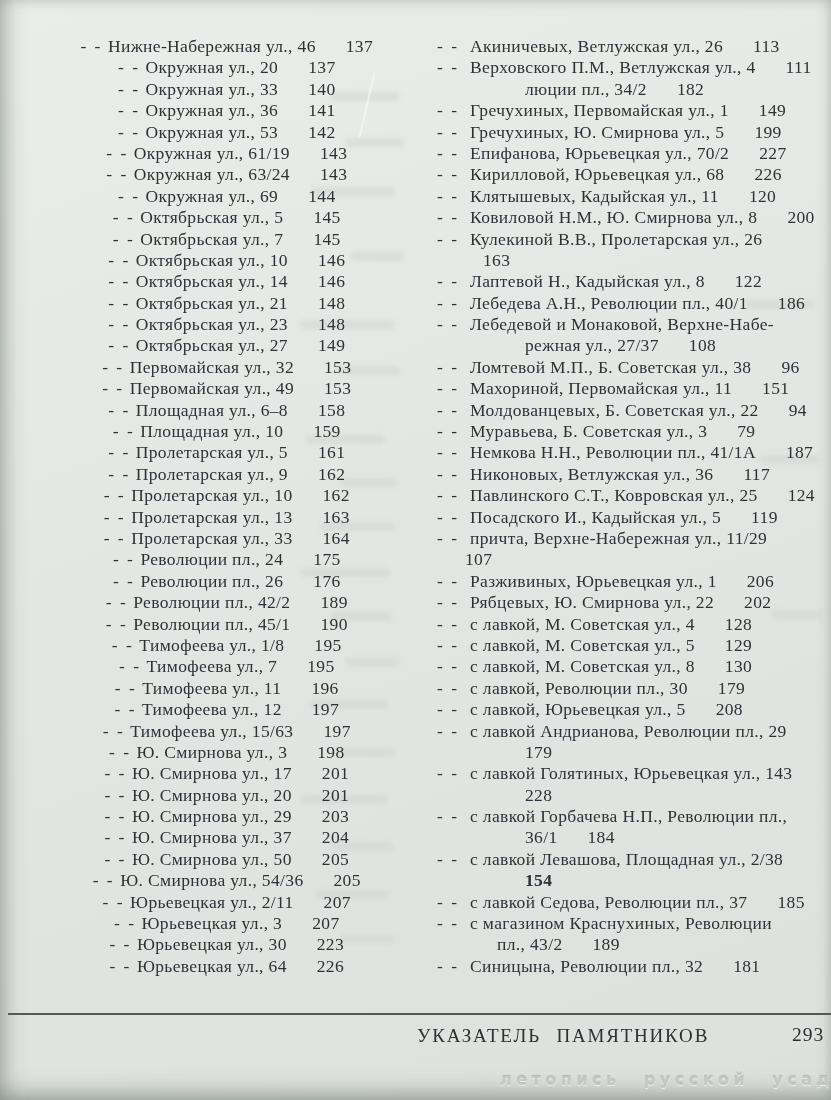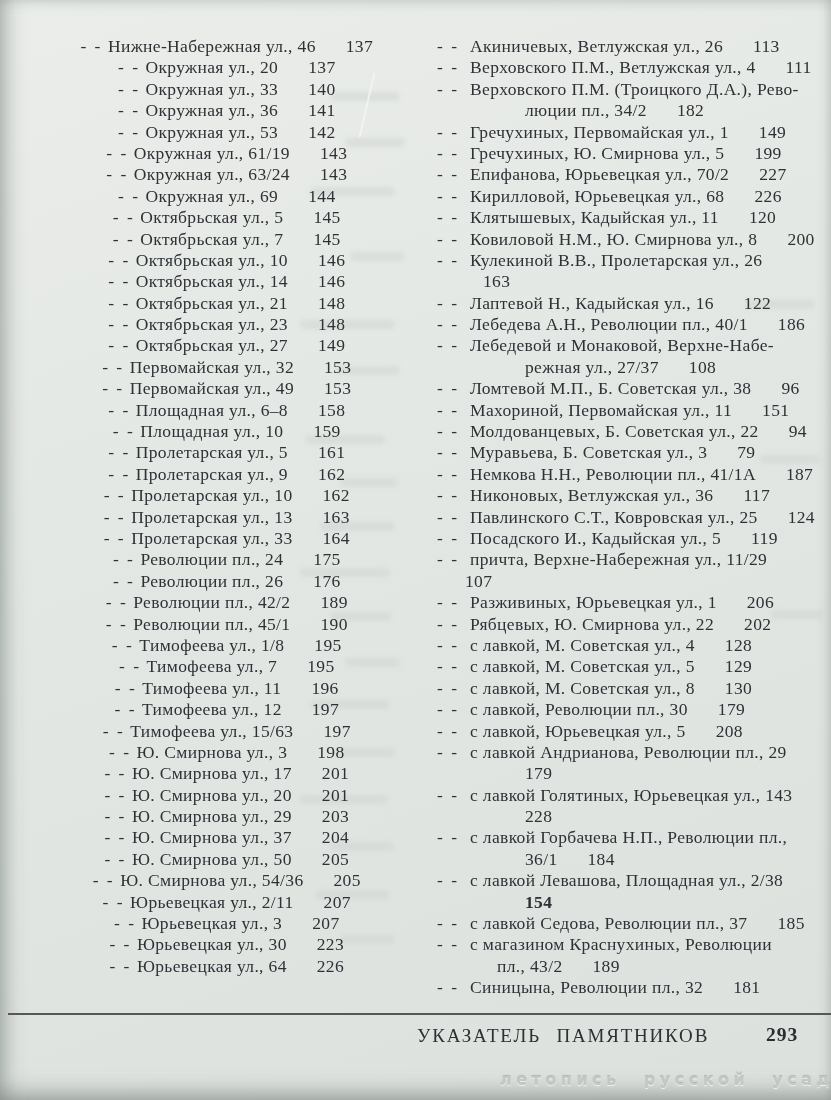--- a/index.html
+++ b/index.html
@@ -29,22 +29,22 @@
   .col-right { left:437px; width:394px; }
   .line { white-space:nowrap; height:21.4px; }
   .dash { display:inline-block; width:33px; letter-spacing:2px; }
   .pg   { margin-left:30px; }
   .rule { position:absolute; left:8px; right:0; top:1013px; height:2px; background:#55575a; }
   .footer-title {
     position:absolute; left:417px; top:1025px;
     font-size:19px; letter-spacing:1.8px; word-spacing:9px; color:#2e3033;
   }
   .folio {
-    position:absolute; left:766px; top:1024px;
-    font-size:19.5px; font-weight:bold; letter-spacing:1px; color:#2b2d30;
+    position:absolute; left:792px; top:1024px;
+    font-size:19.5px; font-weight:normal; letter-spacing:1px; color:#2b2d30;
   }
   .watermark {
     position:absolute; left:500px; top:1070px;
     font-family:"DejaVu Sans","Liberation Sans",sans-serif;
     font-size:16px; font-weight:bold; letter-spacing:4.5px; word-spacing:13px;
     color:#c3c8c4;
     text-shadow:0 1px 1px #f0f2ef, 0 -1px 1px #b2b7b3;
     white-space:nowrap;
   }
 </style>
@@ -119,31 +119,30 @@
       <div class="line"><span class="dash">- -</span><span class="txt">Ю. Смирнова ул., 50</span><span class="pg">205</span></div>
       <div class="line"><span class="dash">- -</span><span class="txt">Ю. Смирнова ул., 54/36</span><span class="pg">205</span></div>
       <div class="line"><span class="dash">- -</span><span class="txt">Юрьевецкая ул., 2/11</span><span class="pg">207</span></div>
       <div class="line"><span class="dash">- -</span><span class="txt">Юрьевецкая ул., 3</span><span class="pg">207</span></div>
       <div class="line"><span class="dash">- -</span><span class="txt">Юрьевецкая ул., 30</span><span class="pg">223</span></div>
       <div class="line"><span class="dash">- -</span><span class="txt">Юрьевецкая ул., 64</span><span class="pg">226</span></div>
     </div>
   <div class="col col-right" id="col-right">
       <div class="line"><span class="dash">- -</span><span class="txt">Акиничевых, Ветлужская ул., 26</span><span class="pg">113</span></div>
       <div class="line"><span class="dash">- -</span><span class="txt">Верховского П.М., Ветлужская ул., 4</span><span class="pg">111</span></div>
-      <div class="line"><span class="dash">- -</span><span class="txt">Верховского П.М. (Троицкого Д.А.), Рево-</span></div>
       <div class="line" style="padding-left: 88px;"><span class="txt">люции пл., 34/2</span><span class="pg">182</span></div>
       <div class="line"><span class="dash">- -</span><span class="txt">Гречухиных, Первомайская ул., 1</span><span class="pg">149</span></div>
       <div class="line"><span class="dash">- -</span><span class="txt">Гречухиных, Ю. Смирнова ул., 5</span><span class="pg">199</span></div>
       <div class="line"><span class="dash">- -</span><span class="txt">Епифанова, Юрьевецкая ул., 70/2</span><span class="pg">227</span></div>
       <div class="line"><span class="dash">- -</span><span class="txt">Кирилловой, Юрьевецкая ул., 68</span><span class="pg">226</span></div>
       <div class="line"><span class="dash">- -</span><span class="txt">Клятышевых, Кадыйская ул., 11</span><span class="pg">120</span></div>
       <div class="line"><span class="dash">- -</span><span class="txt">Ковиловой Н.М., Ю. Смирнова ул., 8</span><span class="pg">200</span></div>
       <div class="line"><span class="dash">- -</span><span class="txt">Кулекиной В.В., Пролетарская ул., 26</span></div>
       <div class="line" style="padding-left: 46px;"><span class="txt">163</span></div>
-      <div class="line"><span class="dash">- -</span><span class="txt">Лаптевой Н., Кадыйская ул., 16</span><span class="pg">122</span></div>
+      <div class="line"><span class="dash">- -</span><span class="txt">Лаптевой Н., Кадыйская ул., 8</span><span class="pg">122</span></div>
       <div class="line"><span class="dash">- -</span><span class="txt">Лебедева А.Н., Революции пл., 40/1</span><span class="pg">186</span></div>
       <div class="line"><span class="dash">- -</span><span class="txt">Лебедевой и Монаковой, Верхне-Набе-</span></div>
       <div class="line" style="padding-left: 88px;"><span class="txt">режная ул., 27/37</span><span class="pg">108</span></div>
       <div class="line"><span class="dash">- -</span><span class="txt">Ломтевой М.П., Б. Советская ул., 38</span><span class="pg">96</span></div>
       <div class="line"><span class="dash">- -</span><span class="txt">Махориной, Первомайская ул., 11</span><span class="pg">151</span></div>
       <div class="line"><span class="dash">- -</span><span class="txt">Молдованцевых, Б. Советская ул., 22</span><span class="pg">94</span></div>
       <div class="line"><span class="dash">- -</span><span class="txt">Муравьева, Б. Советская ул., 3</span><span class="pg">79</span></div>
       <div class="line"><span class="dash">- -</span><span class="txt">Немкова Н.Н., Революции пл., 41/1А</span><span class="pg">187</span></div>
       <div class="line"><span class="dash">- -</span><span class="txt">Никоновых, Ветлужская ул., 36</span><span class="pg">117</span></div>
       <div class="line"><span class="dash">- -</span><span class="txt">Павлинского С.Т., Ковровская ул., 25</span><span class="pg">124</span></div>

